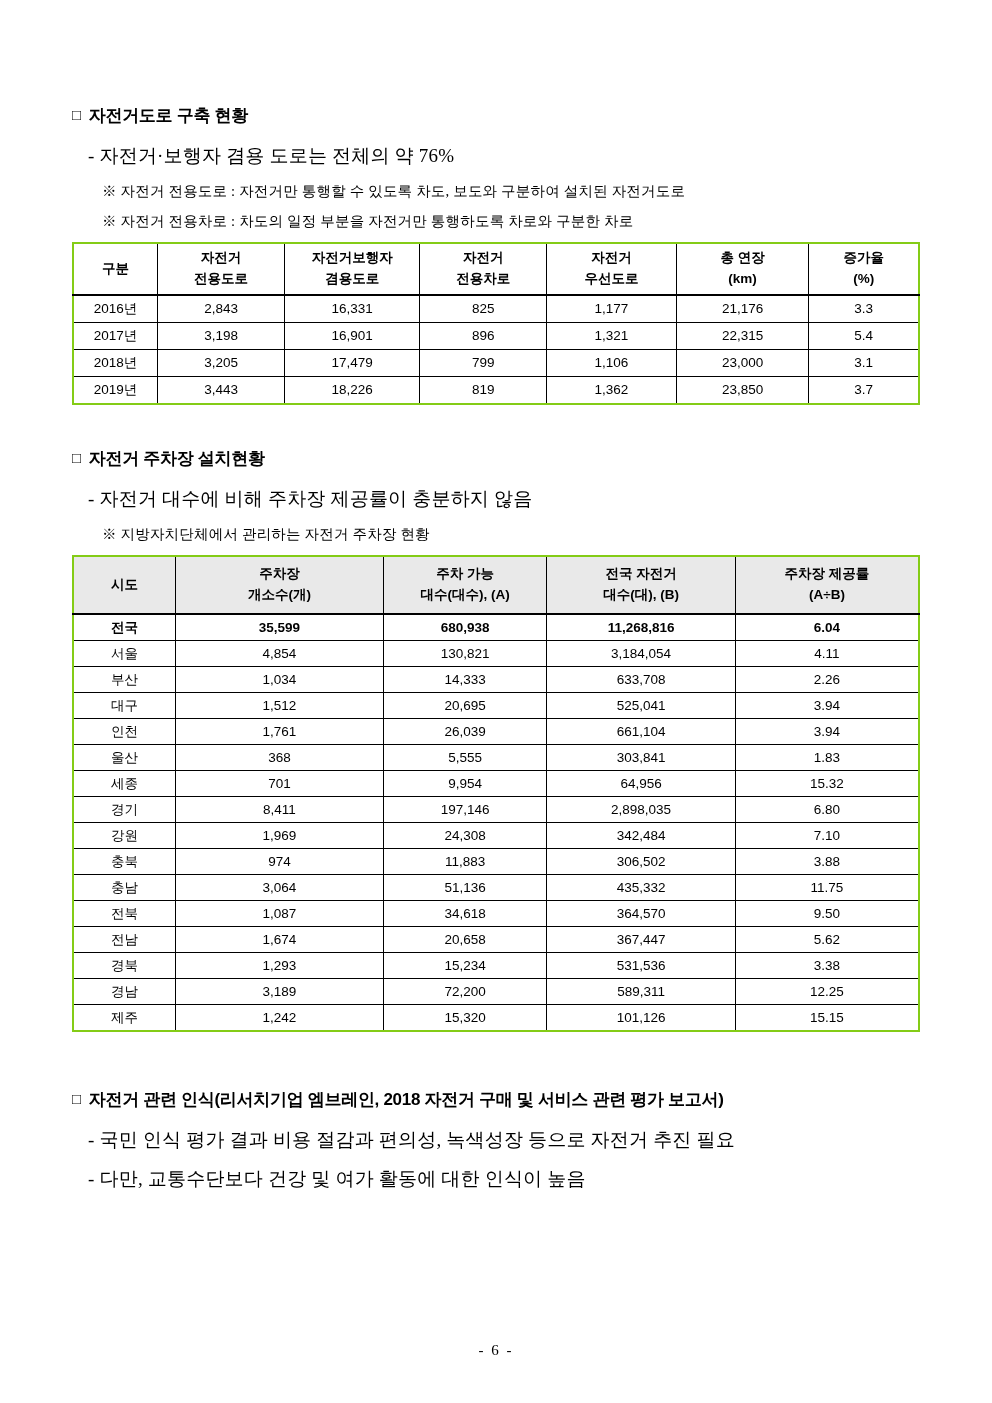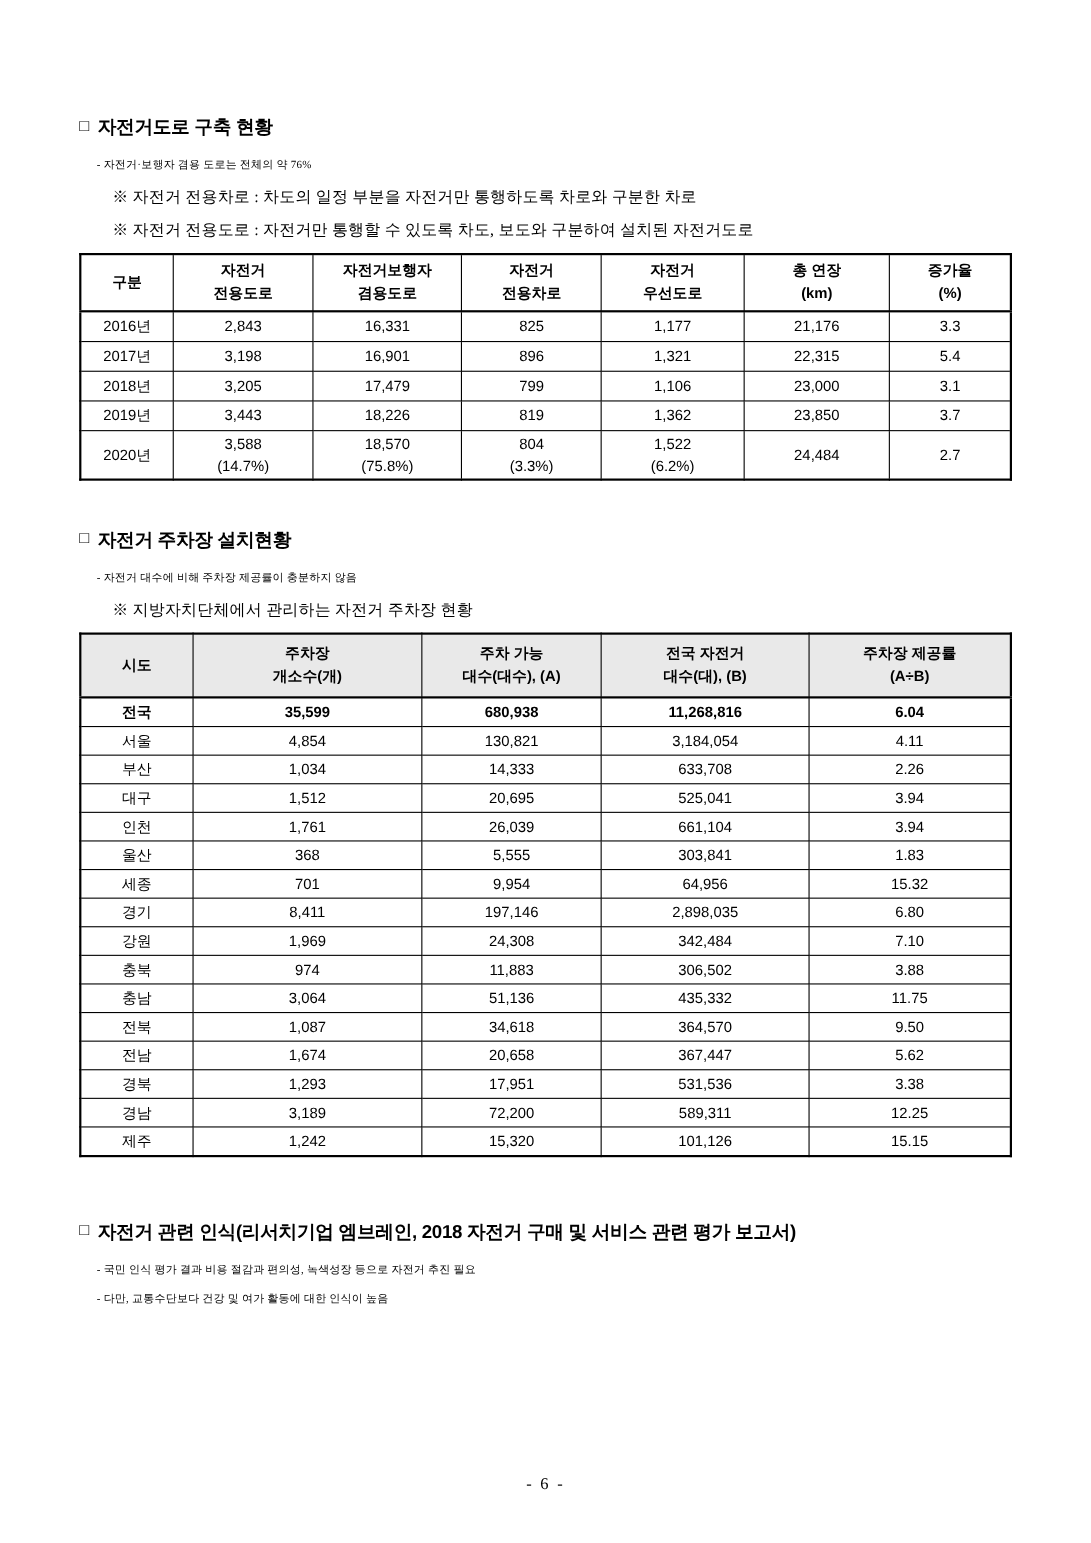--- a/index.html
+++ b/index.html
@@ -24,35 +24,35 @@
     margin:0 0 16px 0;
     display:flex;align-items:center;gap:8px;
   }
   .marker{
     font-size:15px;
     font-weight:normal;
     position:relative;top:-1px;
   }
   .bullet{
     font-family:"Liberation Serif","DejaVu Serif",serif;
-    font-size:10px;
+    font-size:19px;
     margin:0 0 13px 16px;
     letter-spacing:0.2px;
   }
   .note{
     font-family:"Liberation Serif","DejaVu Serif",serif;
     font-size:14.5px;
     margin:0 0 11px 30px;
     letter-spacing:0.2px;
   }
   table.tbl{
     width:848px;
     border-collapse:collapse;
     table-layout:fixed;
-    border:2px solid #000000;
+    border:2px solid #84cc16;
     margin-top:9px;
     font-size:13.5px;
   }
   table.tbl th,table.tbl td{
     border:1px solid #000;
     text-align:center;
     vertical-align:middle;
     white-space:pre-line;
     padding:2px 3px;
     font-weight:normal;
@@ -85,22 +85,22 @@
 
 <div class="page">
   <div class="content">
 
     <div class="sec">
       <h2 class="sec-title">
         <span class="marker">□</span>
         <span>자전거도로 구축 현황</span>
       </h2>
       <p class="bullet">- 자전거·보행자 겸용 도로는 전체의 약 76%</p>
+      <p class="note">※ 자전거 전용도로 : 자전거만 통행할 수 있도록 차도, 보도와 구분하여 설치된 자전거도로</p>
       <p class="note">※ 자전거 전용차로 : 차도의 일정 부분을 자전거만 통행하도록 차로와 구분한 차로</p>
-      <p class="note">※ 자전거 전용도로 : 자전거만 통행할 수 있도록 차도, 보도와 구분하여 설치된 자전거도로</p>
       <table class="tbl road-table">
         <colgroup>
           <col style="width:10%">
             <col style="width:15%">
             <col style="width:16%">
           <col style="width:15%">
             <col style="width:15.3%">
             <col style="width:15.7%">
             <col style="width:13%">
         </colgroup>
@@ -150,33 +150,20 @@
               <td>3.1</td>
             </tr>
             <tr>
               <th>2019년</th>
               <td>3,443</td>
               <td>18,226</td>
               <td>819</td>
               <td>1,362</td>
               <td>23,850</td>
               <td>3.7</td>
-            </tr>
-            <tr>
-              <th>2020년</th>
-              <td>3,588
-(14.7%)</td>
-              <td>18,570
-(75.8%)</td>
-              <td>804
-(3.3%)</td>
-              <td>1,522
-(6.2%)</td>
-              <td>24,484</td>
-              <td>2.7</td>
             </tr>
           </tbody>
         </table>
     </div>
 
     <div class="sec sec-parking">
       <h2 class="sec-title">
         <span class="marker">□</span>
         <span>자전거 주차장 설치현황</span>
       </h2>
@@ -291,21 +278,21 @@
             <tr>
               <th>전남</th>
               <td>1,674</td>
               <td>20,658</td>
               <td>367,447</td>
               <td>5.62</td>
             </tr>
             <tr>
               <th>경북</th>
               <td>1,293</td>
-              <td>17,951</td>
+              <td>15,234</td>
               <td>531,536</td>
               <td>3.38</td>
             </tr>
             <tr>
               <th>경남</th>
               <td>3,189</td>
               <td>72,200</td>
               <td>589,311</td>
               <td>12.25</td>
             </tr>

